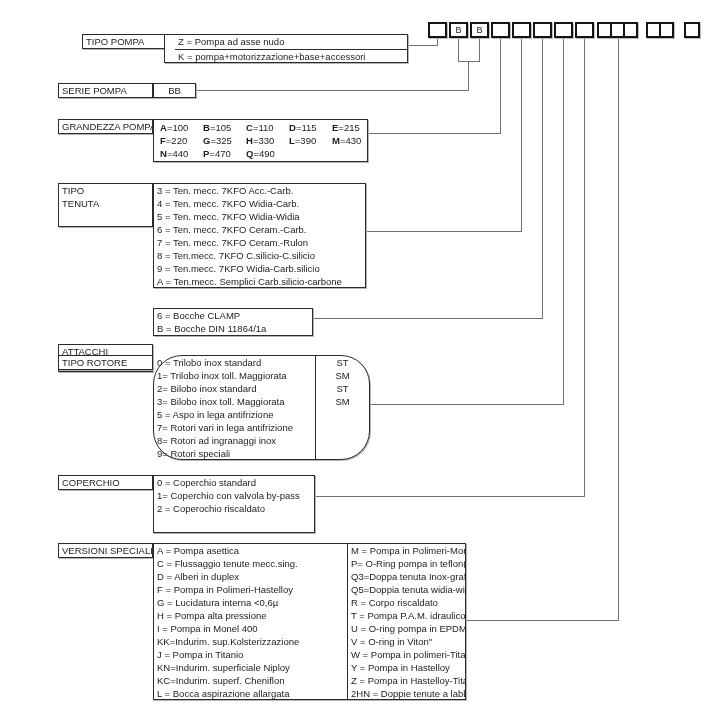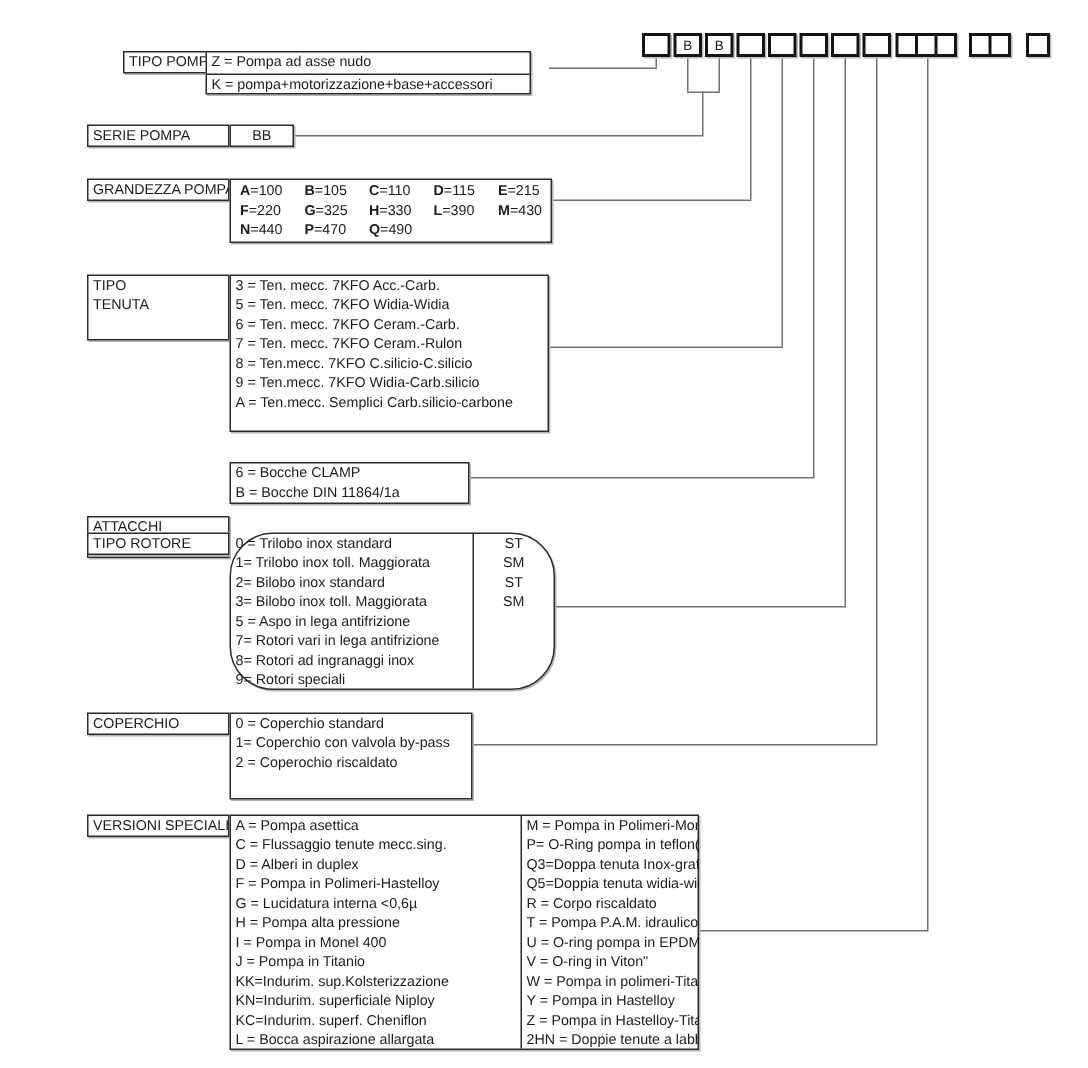--- a/index.html
+++ b/index.html
@@ -72,21 +72,21 @@
   <div class="ln" style="left:563px;top:39px;width:1px;height:365px;"></div>
   <div class="ln" style="left:370px;top:404px;width:194px;height:1px;"></div>
 
   <div class="ln" style="left:584px;top:39px;width:1px;height:457px;"></div>
   <div class="ln" style="left:315px;top:496px;width:270px;height:1px;"></div>
 
   <div class="ln" style="left:618px;top:39px;width:1px;height:581px;"></div>
   <div class="ln" style="left:466px;top:620px;width:153px;height:1px;"></div>
 
   <div class="lblbox" style="left:58px;top:34px;width:95px;height:15px;margin-left:24px;">TIPO POMPA</div>
-  <div class="optbox" style="left:137px;top:34px;width:217px;height:29px;">
+  <div class="optbox" style="left:164px;top:34px;width:244px;height:29px;padding-left:10px;">
     <div class="row14 divrow">Z = Pompa ad asse nudo</div>
     <div class="row14">K = pompa+motorizzazione+base+accessori</div>
   </div>
 
   <div class="lblbox" style="left:58px;top:83px;width:95px;height:15px;">SERIE POMPA</div>
   <div class="optbox" style="left:153px;top:83px;width:43px;height:15px;text-align:center;line-height:13px;">BB</div>
 
   <div class="lblbox" style="left:58px;top:119px;width:95px;height:15px;">GRANDEZZA POMPA</div>
   <div class="optbox" style="left:153px;top:119px;width:215px;height:43px;padding:1px 0 0 3px;">
     <div class="row">
@@ -99,20 +99,21 @@
       <span class="gcell"><b>N</b><span>=440</span></span><span class="gcell"><b>P</b><span>=470</span></span><span class="gcell"><b>Q</b><span>=490</span></span>
     </div>
   </div>
 
   <div class="lblbox" style="left:58px;top:183px;width:95px;height:44px;">
     <div class="row" style="padding-left:0;">TIPO</div>
     <div class="row" style="padding-left:0;">TENUTA</div>
   </div>
   <div class="optbox" style="left:153px;top:183px;width:213px;height:105px;">
     <div class="row">3 = Ten. mecc. 7KFO Acc.-Carb.</div>
+    <div class="row">4 = Ten. mecc. 7KFO Widia-Carb.</div>
     <div class="row">5 = Ten. mecc. 7KFO Widia-Widia</div>
     <div class="row">6 = Ten. mecc. 7KFO Ceram.-Carb.</div>
     <div class="row">7 = Ten. mecc. 7KFO Ceram.-Rulon</div>
     <div class="row">8 = Ten.mecc. 7KFO C.silicio-C.silicio</div>
     <div class="row">9 = Ten.mecc. 7KFO Widia-Carb.silicio</div>
     <div class="row">A = Ten.mecc. Semplici Carb.silicio-carbone</div>
   </div>
 
   <div class="lblbox" style="left:58px;top:308px;width:95px;height:28px;margin-top:36px;">
     <div class="row" style="padding-left:0;">ATTACCHI</div>
@@ -154,22 +155,22 @@
   <div class="lblbox" style="left:58px;top:543px;width:95px;height:15px;">VERSIONI SPECIALI</div>
   <div class="optbox" style="left:153px;top:543px;width:313px;height:157px;">
     <div class="twocol-left" style="width:193px;">
       <div class="row">A = Pompa asettica</div>
       <div class="row">C = Flussaggio tenute mecc.sing.</div>
       <div class="row">D = Alberi in duplex</div>
       <div class="row">F = Pompa in Polimeri-Hastelloy</div>
       <div class="row">G = Lucidatura interna &lt;0,6µ</div>
       <div class="row">H = Pompa alta pressione</div>
       <div class="row">I = Pompa in Monel 400</div>
+      <div class="row">KK=Indurim. sup.Kolsterizzazione</div>
       <div class="row">J = Pompa in Titanio</div>
-      <div class="row">KK=Indurim. sup.Kolsterizzazione</div>
       <div class="row">KN=Indurim. superficiale Niploy</div>
       <div class="row">KC=Indurim. superf. Cheniflon</div>
       <div class="row">L = Bocca aspirazione allargata</div>
     </div>
     <div class="colsep" style="left:193px;"></div>
     <div style="position:absolute;left:194px;top:0;width:118px;">
       <div class="row">M = Pompa in Polimeri-Monel</div>
       <div class="row">P= O-Ring pompa in teflon(P.T.F.E.)</div>
       <div class="row">Q3=Doppa tenuta Inox-grafite</div>
       <div class="row">Q5=Doppia tenuta widia-widia</div>

